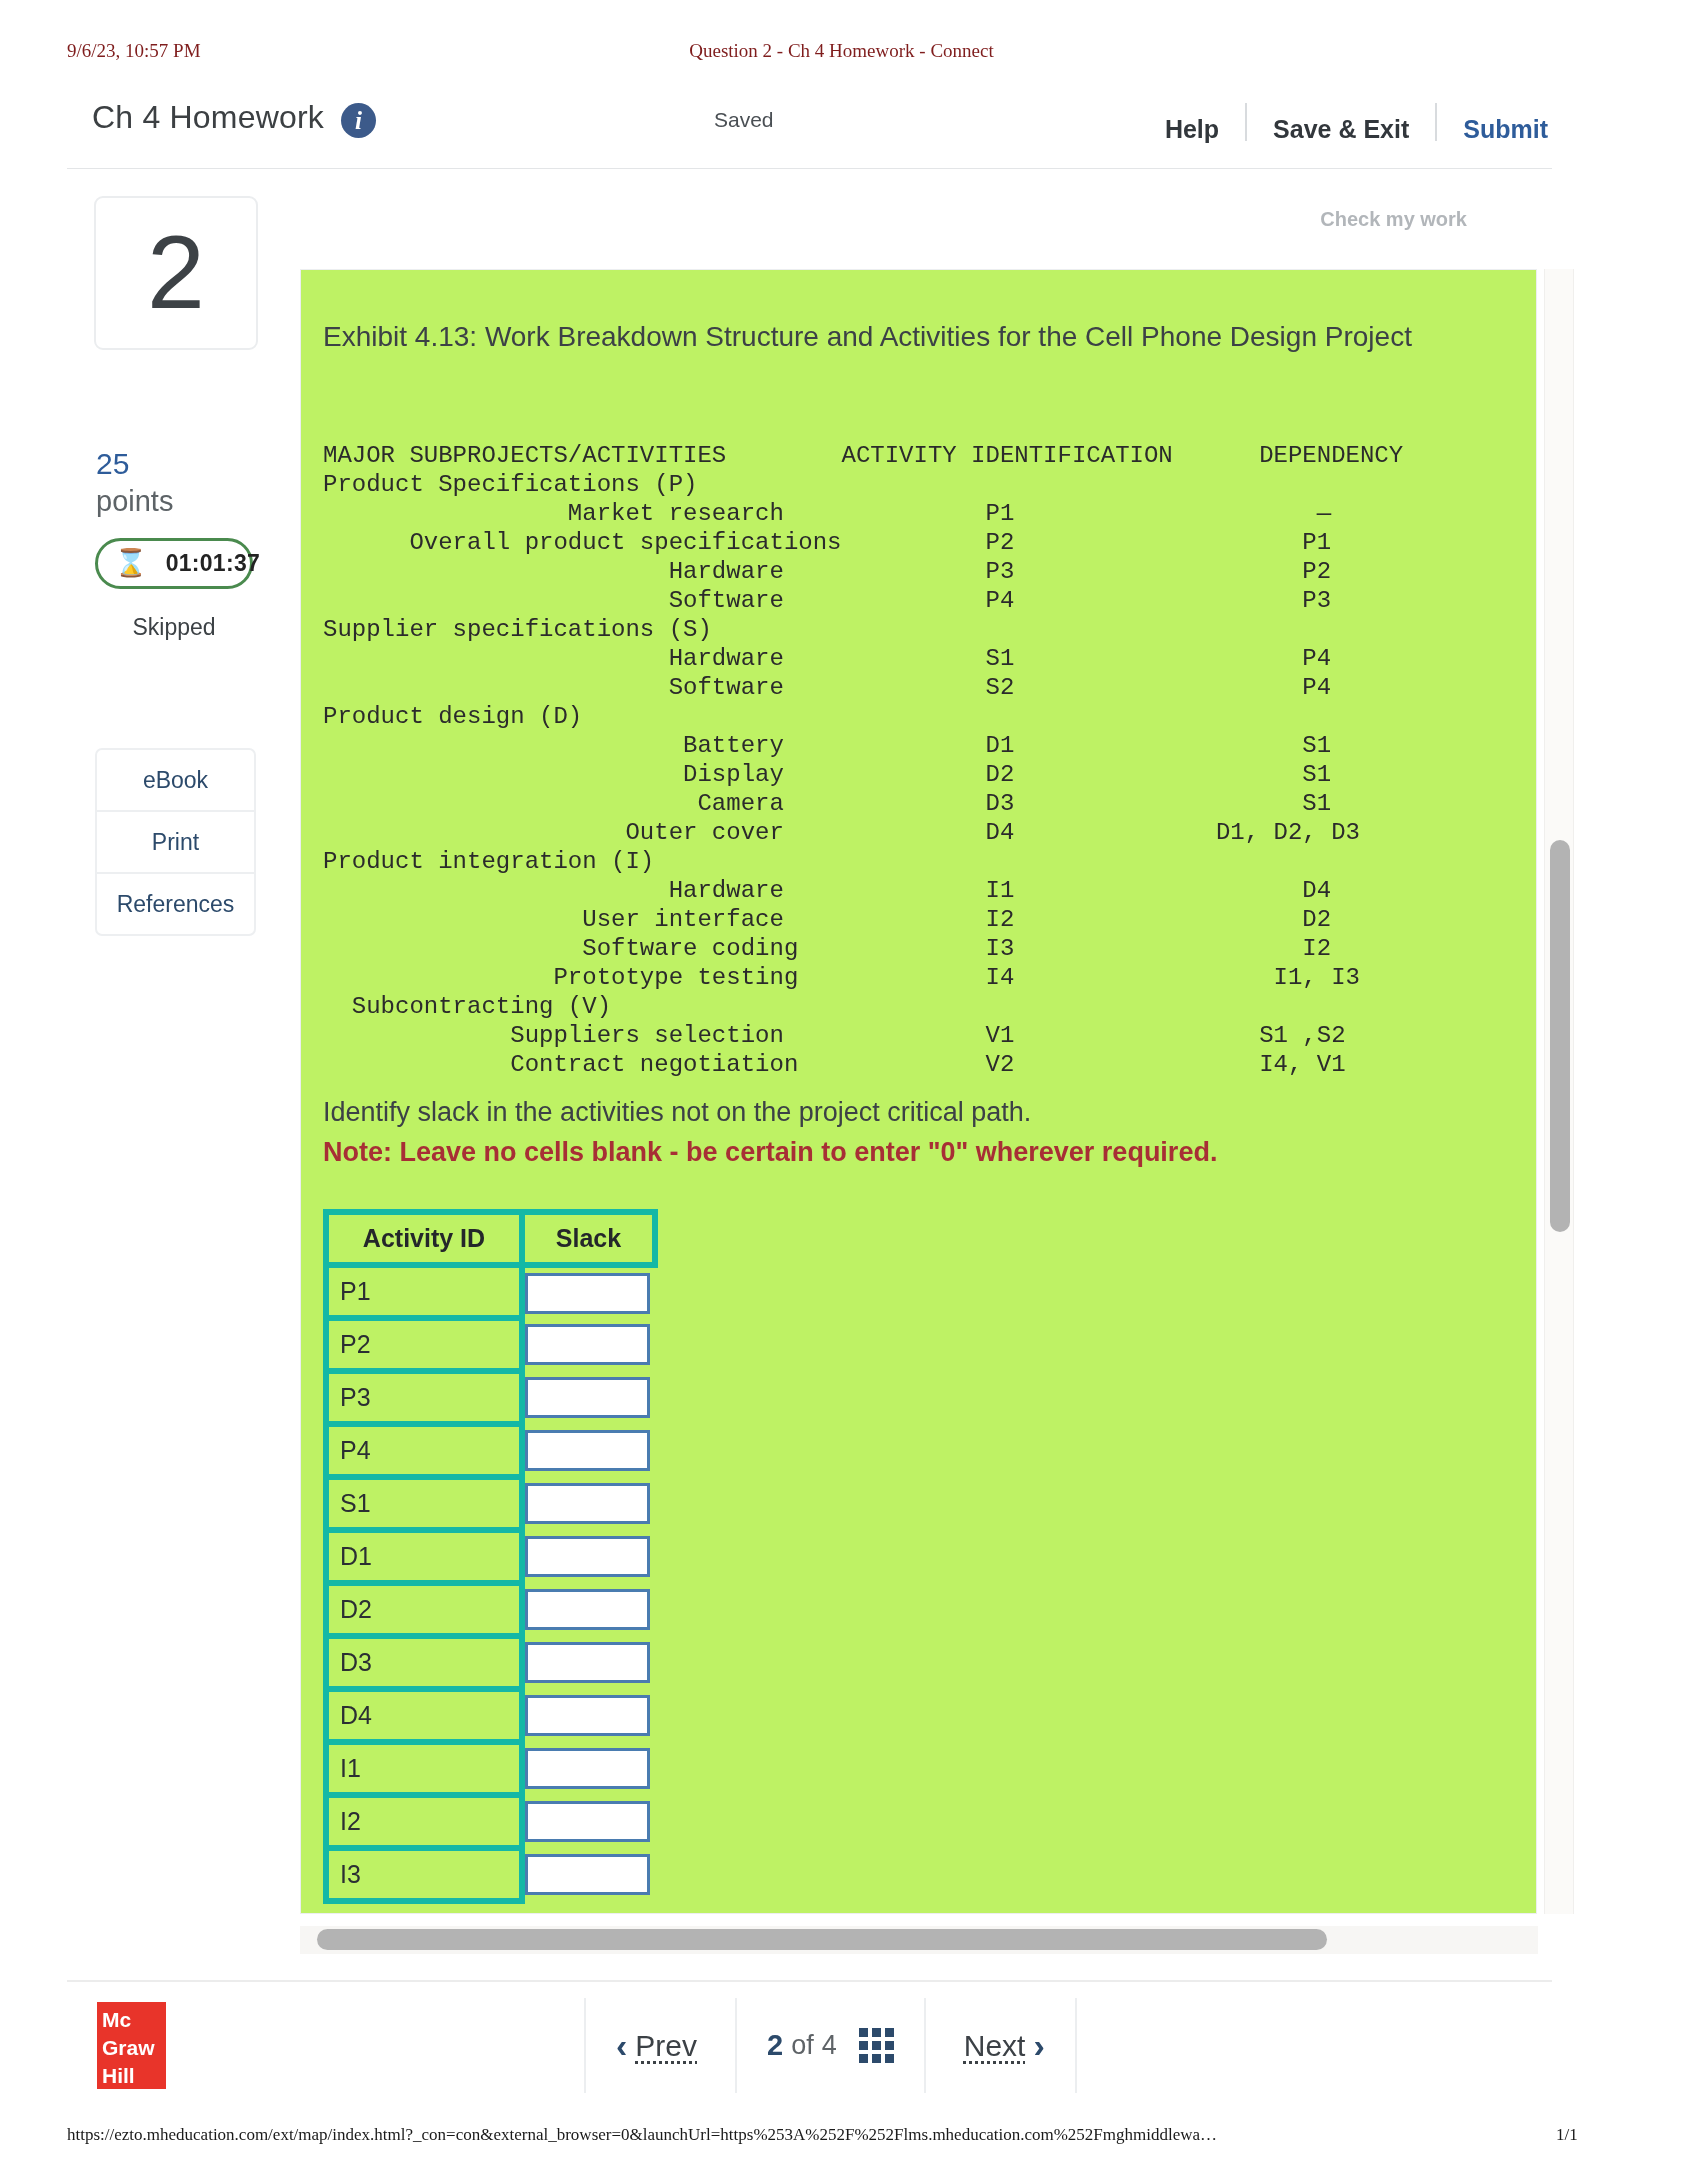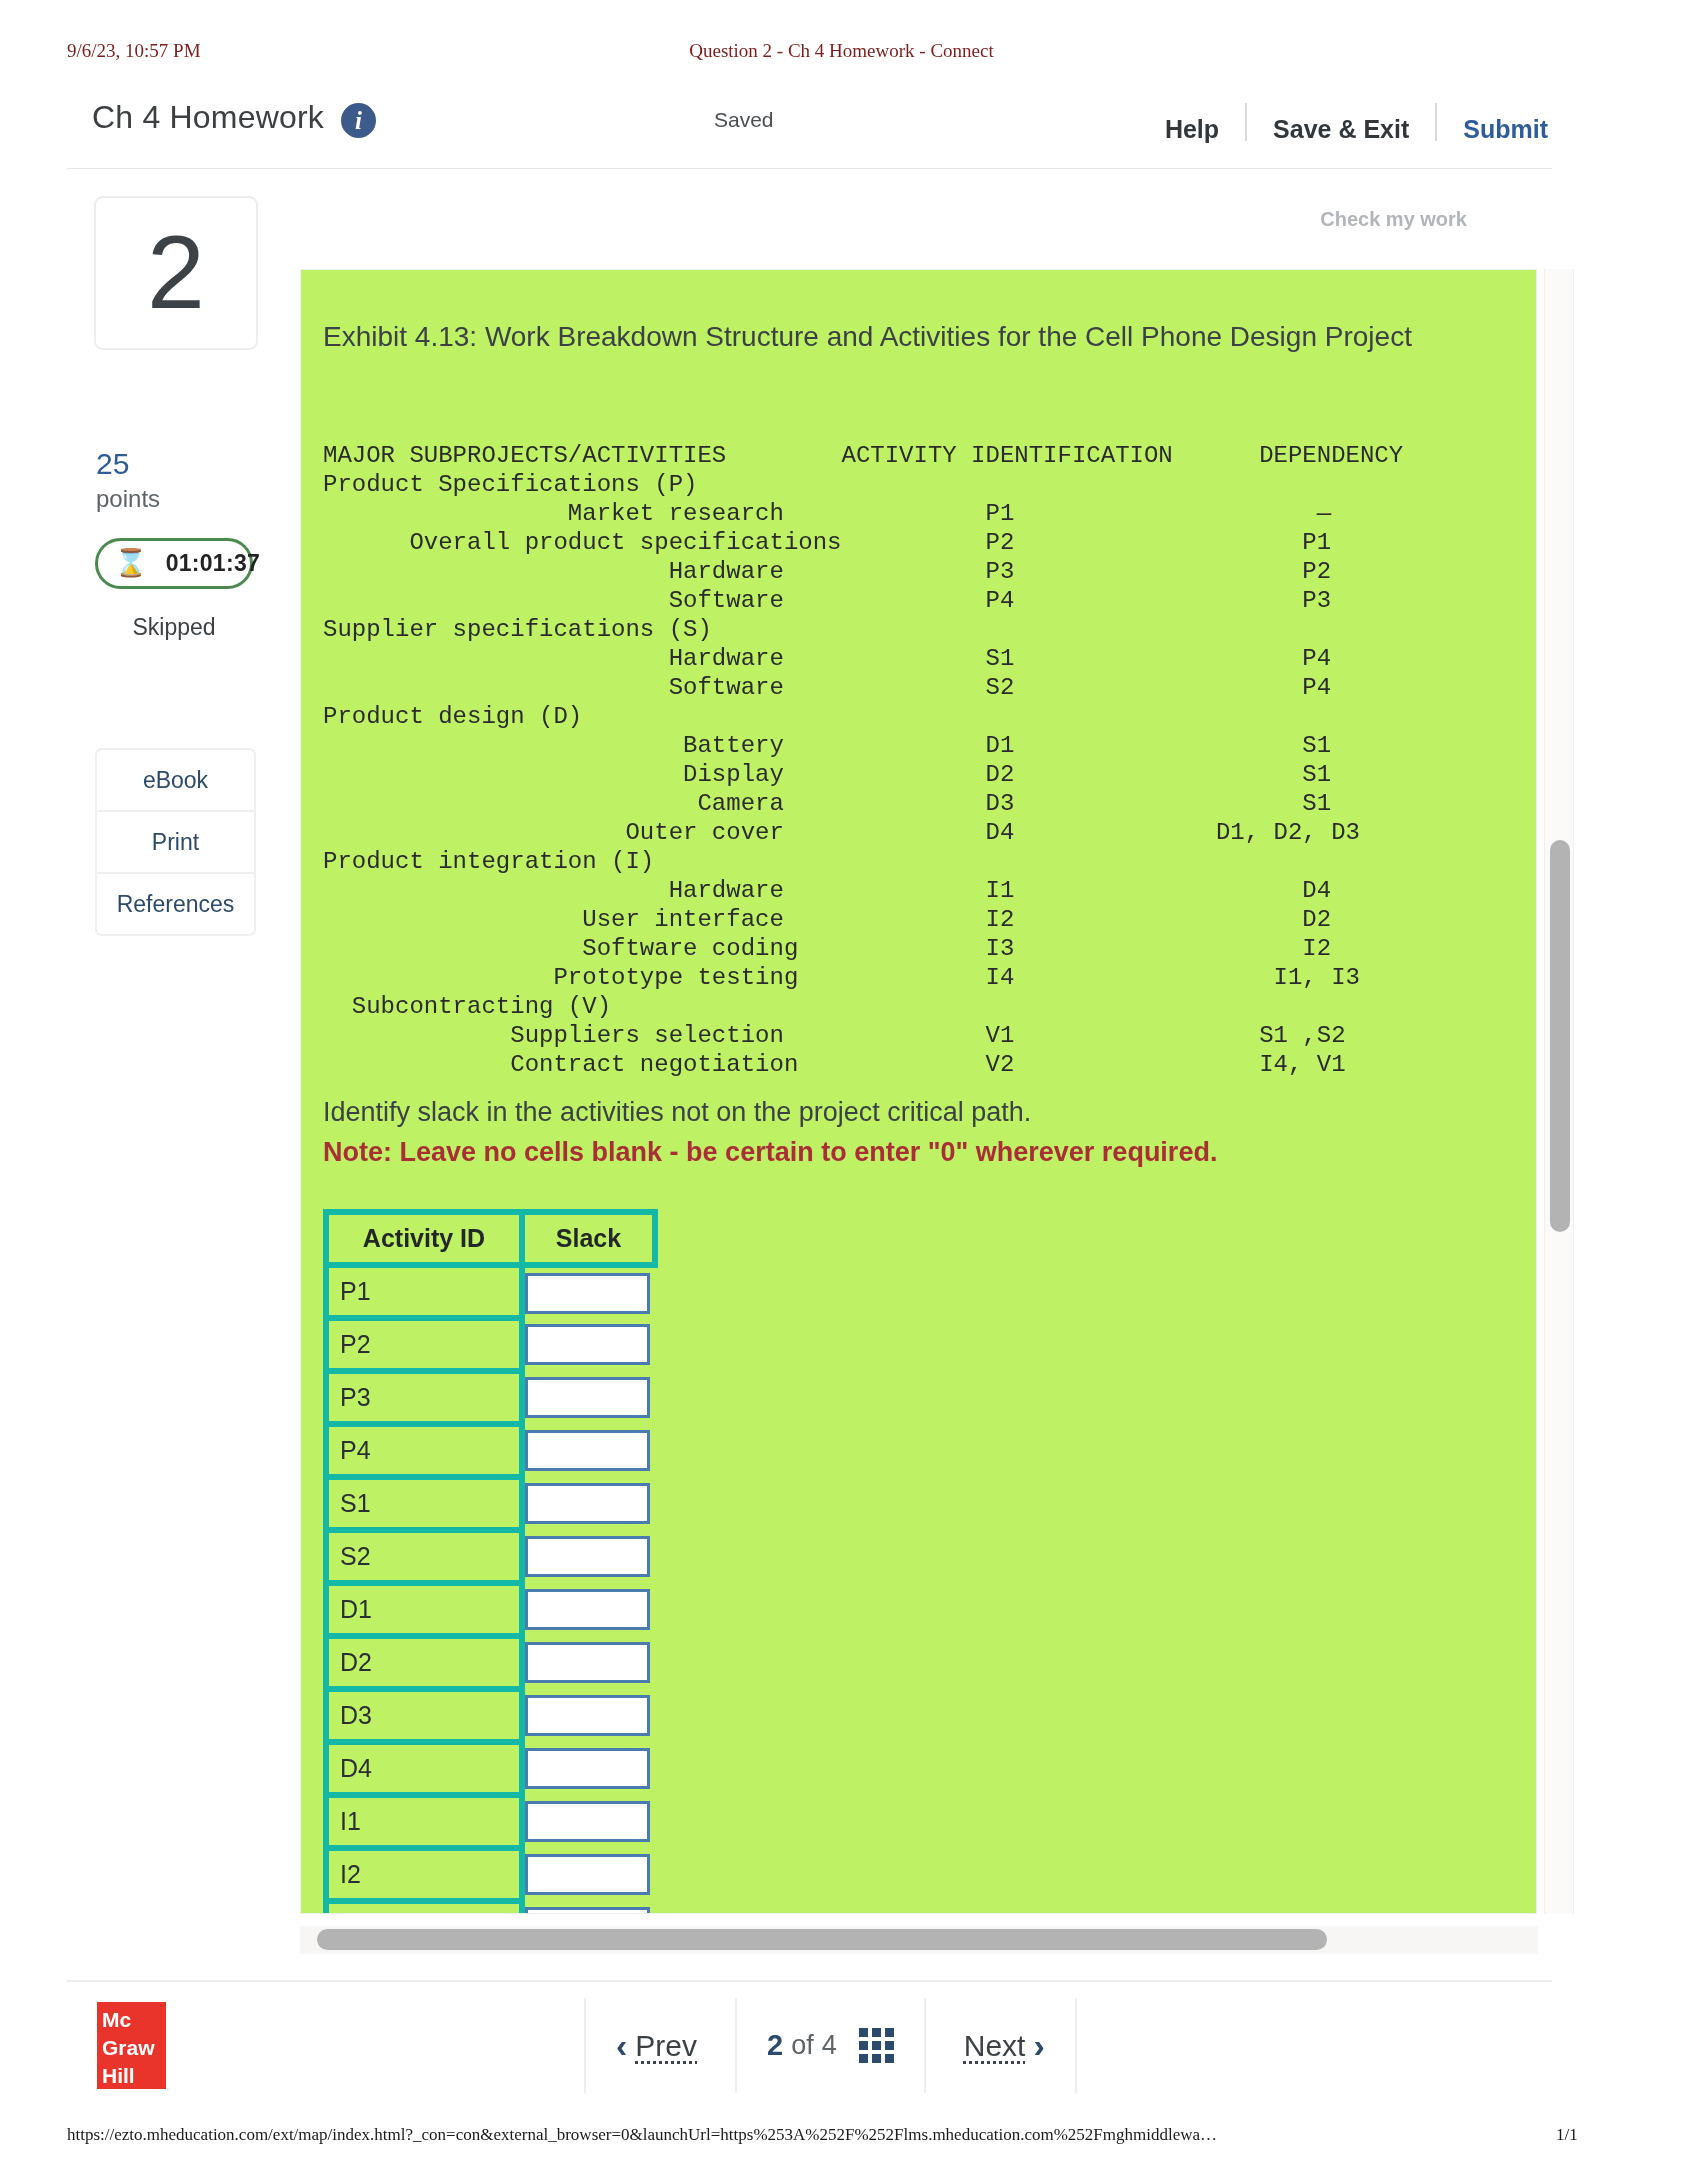--- a/index.html
+++ b/index.html
@@ -132,21 +132,21 @@
     position: absolute;
     left: 96px;
     top: 447px;
     font-size: 30px;
     color: #2e5c9a;
   }
   .points-word {
     position: absolute;
     left: 96px;
     top: 485px;
-    font-size: 24px;
+    font-size: 29px;
     color: #5d6367;
   }
   .timer-pill {
     position: absolute;
     left: 95px;
     top: 538px;
     width: 158px;
     height: 51px;
     border: 3px solid #4a8a4e;
     border-radius: 28px;
@@ -518,26 +518,20 @@
                 <span class="fld"></span>
               </td>
           </tr>
           <tr>
             <td class="id-cell">S1</td>
             <td class="in-cell">
                 <span class="fld"></span>
               </td>
           </tr>
           <tr>
-            <td class="id-cell">S2</td>
-            <td class="in-cell">
-                <span class="fld"></span>
-              </td>
-          </tr>
-          <tr>
             <td class="id-cell">D1</td>
             <td class="in-cell">
                 <span class="fld"></span>
               </td>
           </tr>
           <tr>
             <td class="id-cell">D2</td>
             <td class="in-cell">
                 <span class="fld"></span>
               </td>

